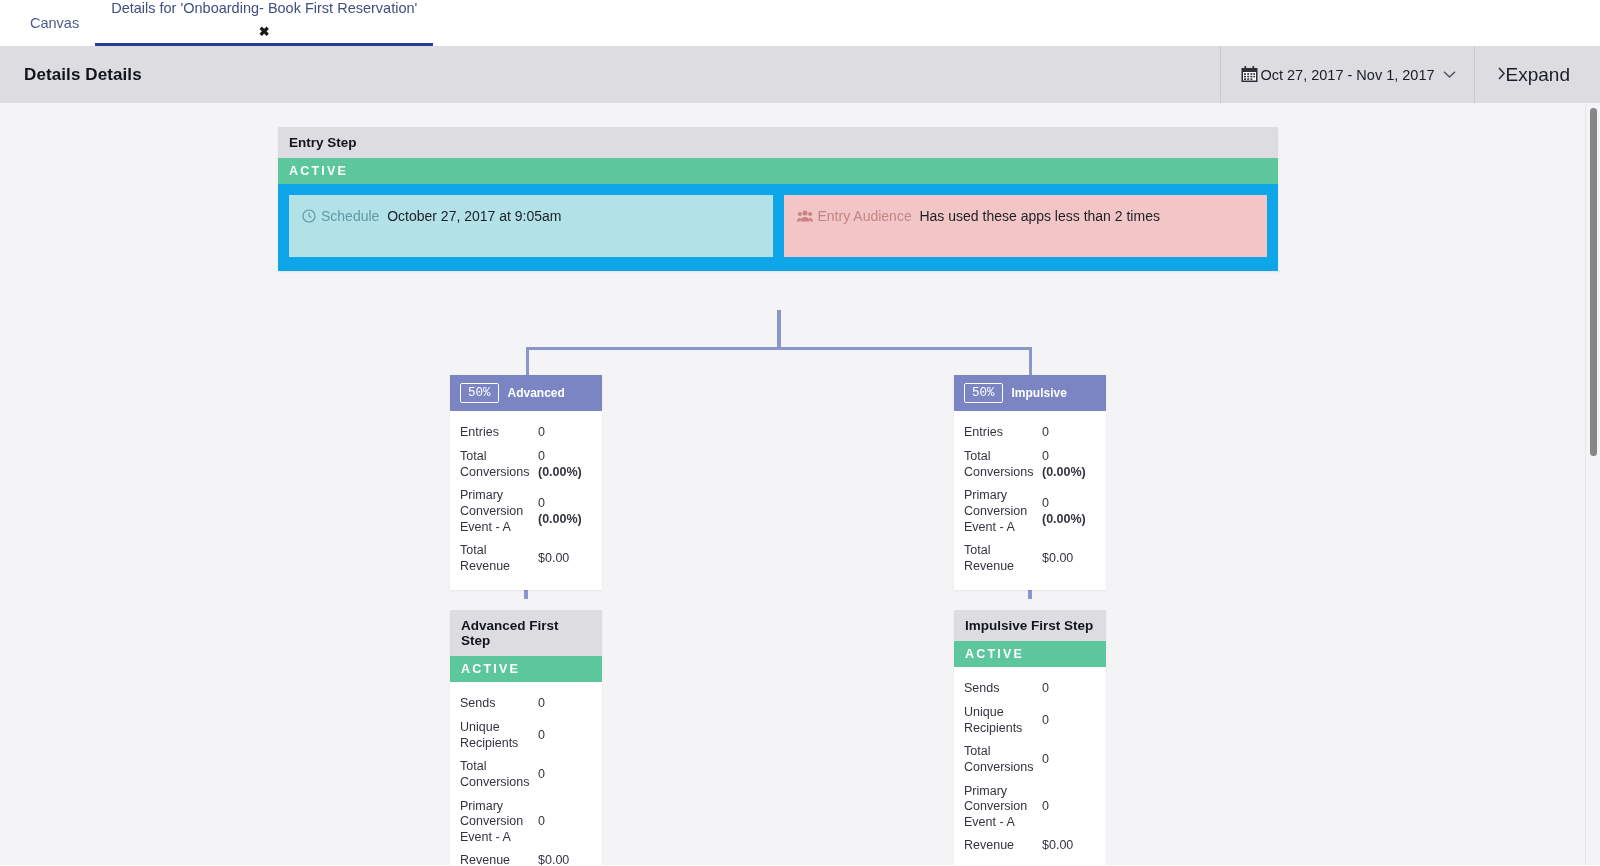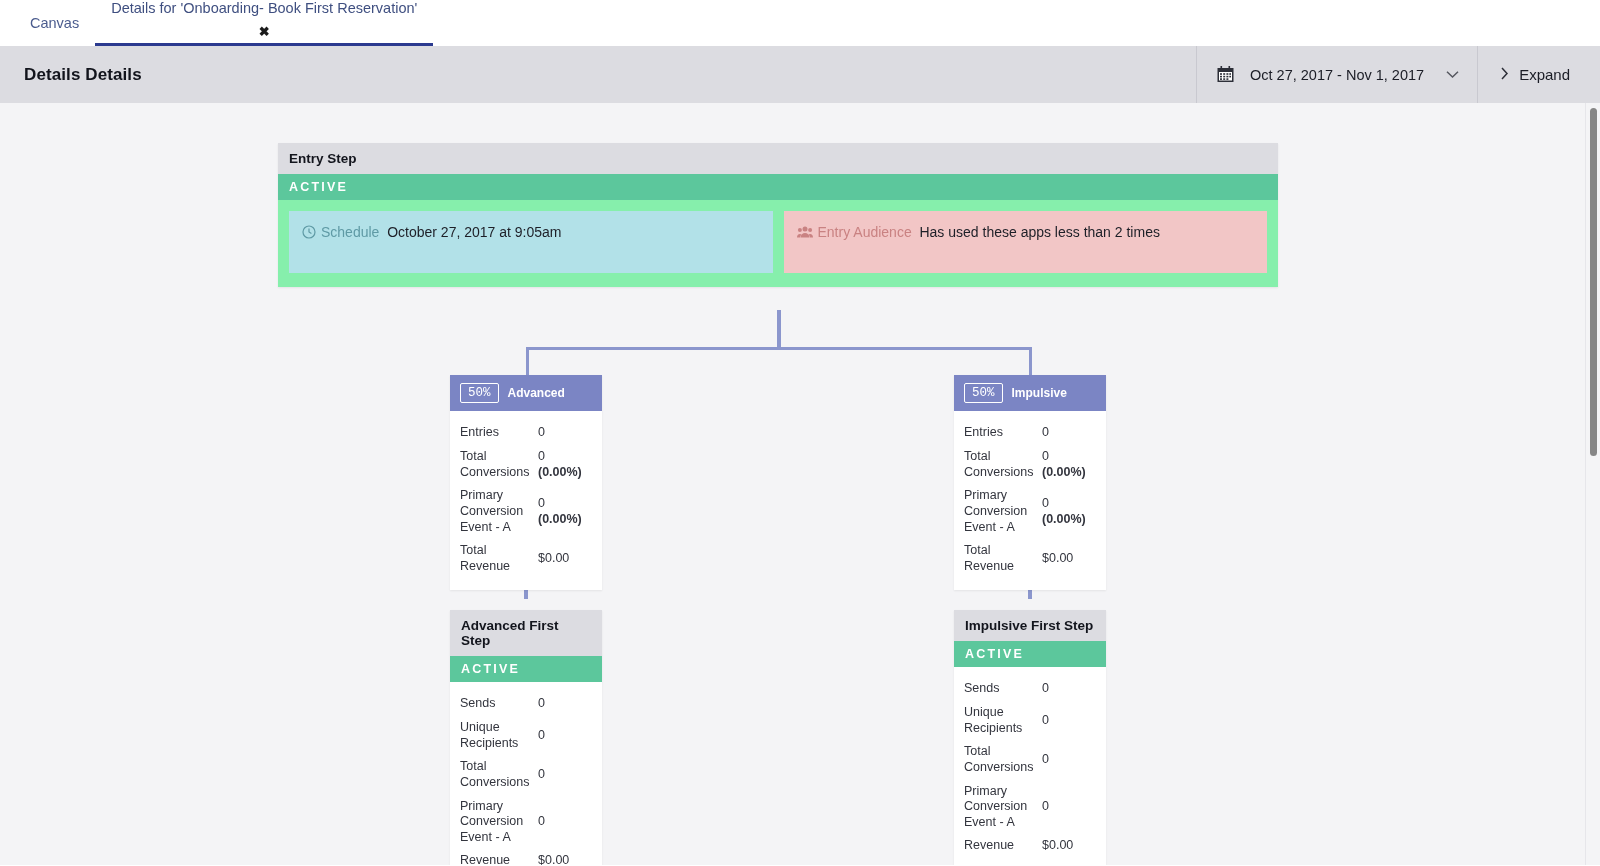--- a/index.html
+++ b/index.html
@@ -61,40 +61,39 @@
     padding-left: 24px;
     font-size: 17px;
     font-weight: bold;
     color: #12141c;
     letter-spacing: 0.1px;
   }
   .header-right { display: flex; align-items: stretch; }
   .daterange {
     display: flex;
     align-items: center;
-    gap: 16px;
+    gap: 2px;
     padding: 0 18px 0 20px;
     border-left: 1px solid #c9c9d0;
     font-size: 14.5px;
     color: #1b1d26;
     cursor: pointer;
   }
   .cal-icon { display: inline-flex; }
   .chev-down {
     font-size: 11px;
     color: #50525c;
     margin-left: 6px;
   }
   .expand-btn {
     display: flex;
     align-items: center;
-    gap: 10px;
     padding: 0 30px 0 22px;
     border-left: 1px solid #c9c9d0;
-    font-size: 15px;
+    font-size: 19px;
     color: #1b1d26;
     cursor: pointer;
   }
   .chev-right { font-size: 12px; color: #50525c; }
 
   
   .canvas {
     position: relative;
     height: 762px;
     background: #f4f4f6;
@@ -115,23 +114,23 @@
     width: 7px;
     height: 348px;
     background: #868686;
     border-radius: 4px;
     cursor: pointer;
   }
 
   
   .entry-step {
     position: absolute;
-    left: 278px; top: 40px;
+    left: 278px; top: 24px;
     width: 1000px;
-    background: #86efac;
+    background: #0ea5e9;
     box-shadow: 0 1px 2px rgba(0,0,0,0.07);
   }
   .node-title {
     background: #dcdce1;
     padding: 8px 11px;
     font-size: 13.5px;
     font-weight: bold;
     color: #13151d;
   }
   .status-bar {

